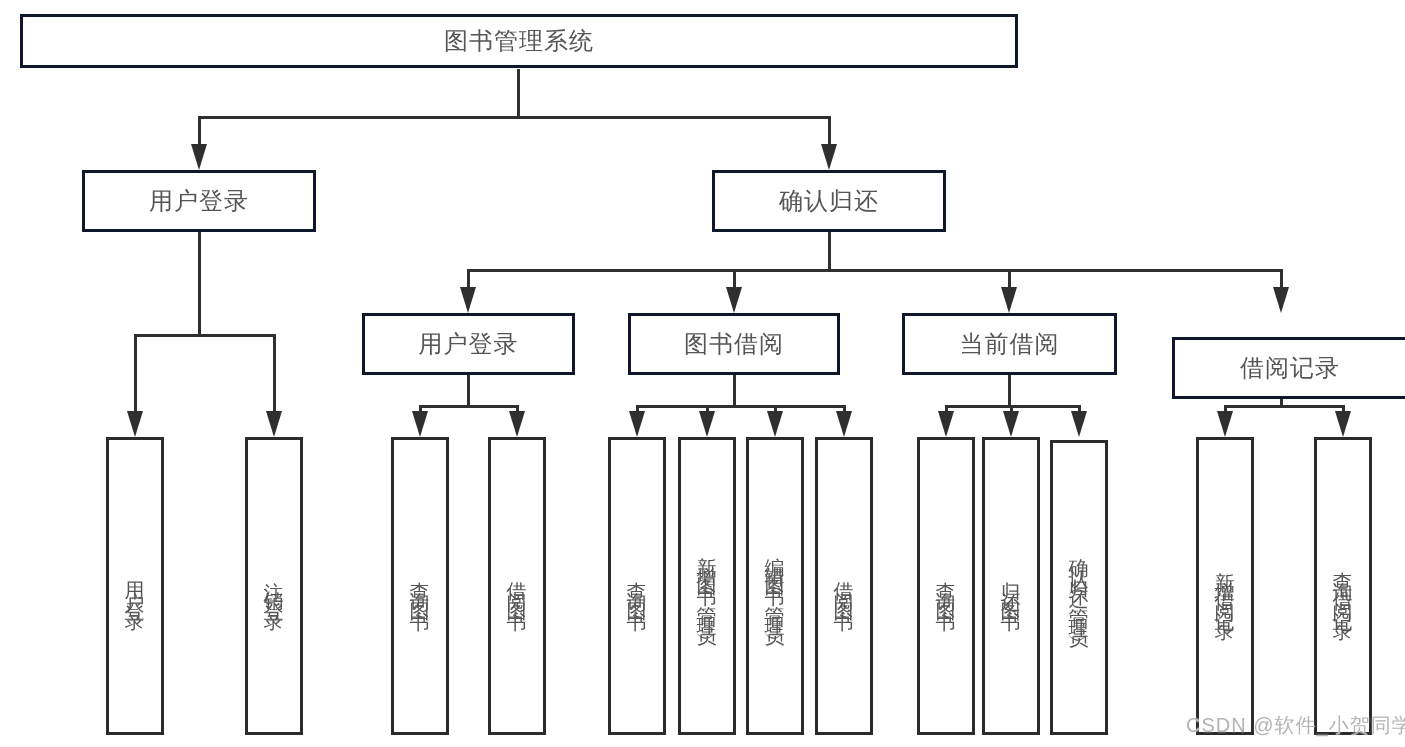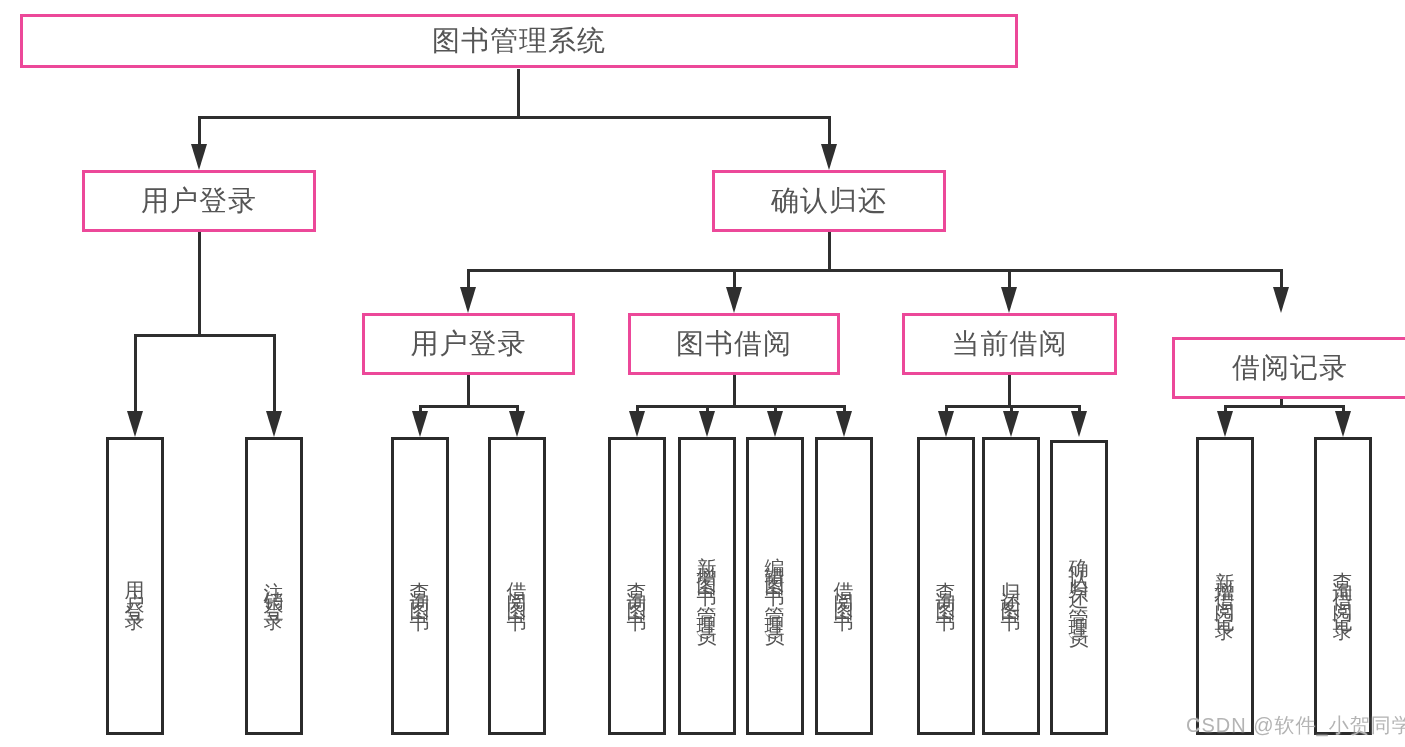--- a/index.html
+++ b/index.html
@@ -12,27 +12,27 @@
     position: relative;
     width: 1405px;
     height: 747px;
     background: #ffffff;
     overflow: hidden;
   }
   
   .node {
     position: absolute;
     box-sizing: border-box;
-    border: 3px solid #ec4899;
+    border: 3px solid #0f172a;
     background: #ffffff;
     display: flex;
     align-items: center;
     justify-content: center;
     color: #555555;
-    font-size: 28px;
+    font-size: 24px;
     letter-spacing: 1px;
   }
   
   .vnode {
     position: absolute;
     box-sizing: border-box;
     border: 3px solid #2b2b2b;
     background: #ffffff;
     display: flex;
     align-items: center;

